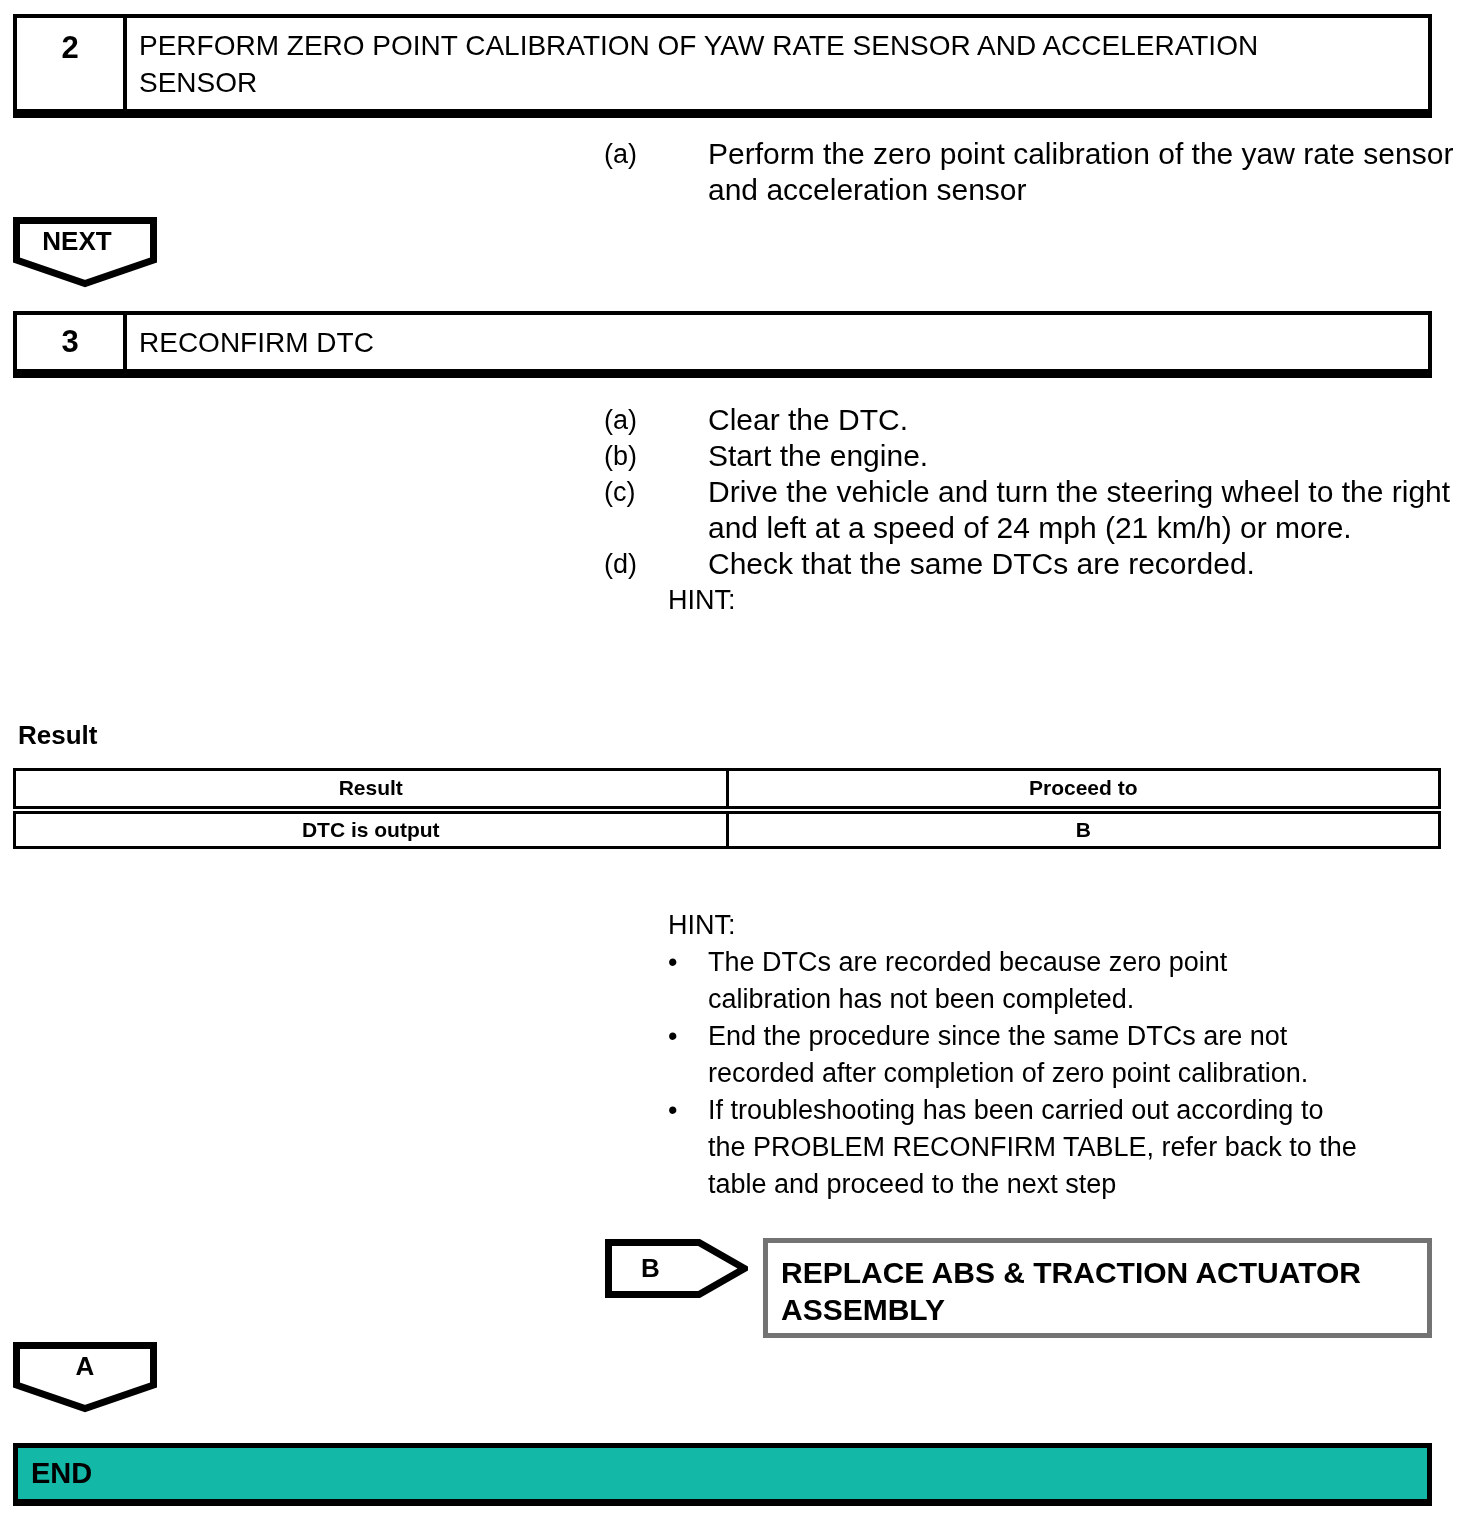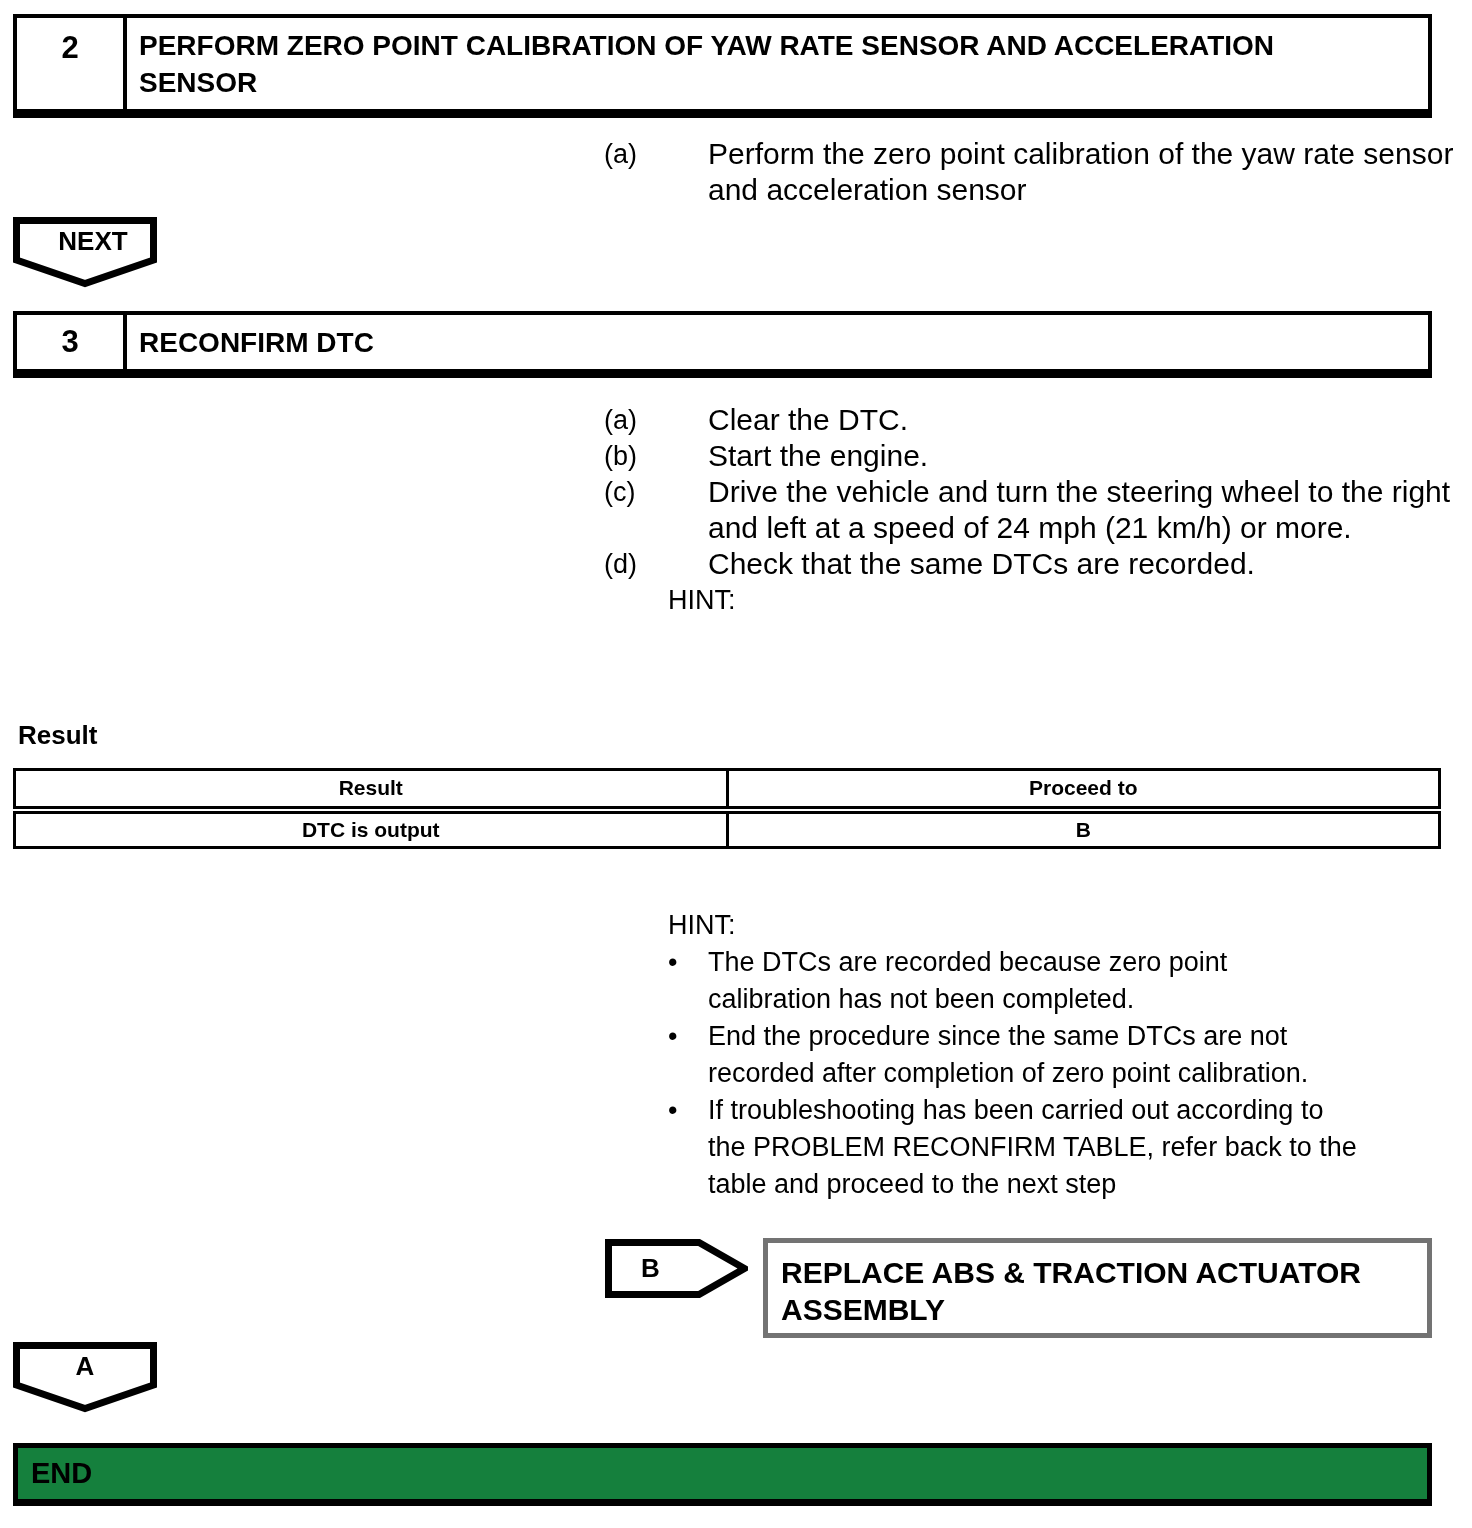--- a/index.html
+++ b/index.html
@@ -27,21 +27,21 @@
     width: 110px;
     border-right: 4px solid #000;
     font-weight: bold;
     font-size: 31px;
     text-align: center;
     flex: 0 0 auto;
   }
   .step-box-2 .step-num { padding-top: 12px; }
   .step-box-3 .step-num { padding-top: 9px; }
   .step-title {
-    font-weight: bold;
+    font-weight: normal;
     font-size: 28px;
     line-height: 37px;
     padding: 9px 8px 16px 12px;
     white-space: pre-line;
   }
 
   
   .proc-list { display: block; }
   .proc-item { display: flex; }
   .proc-letter {
@@ -127,21 +127,21 @@
     font-weight: bold;
     font-size: 30px;
     line-height: 37px;
     padding: 11px 10px 0 13px;
     white-space: pre-line;
   }
   .end-box {
     box-sizing: border-box;
     border: 5px solid #000;
     border-bottom-width: 7px;
-    background: #15803d;
+    background: #14b8a6;
     font-weight: bold;
     font-size: 29px;
     display: flex;
     align-items: center;
     padding-left: 13px;
   }
   svg { display: block; }
 </style>
 </head>
 <body>
@@ -157,21 +157,21 @@
     <div class="proc-letter">(a)</div>
     <div class="proc-text">Perform the zero point calibration of the yaw rate sensor
 and acceleration sensor</div>
   </div>
 </div>
 
 <div class="abs" style="left:13px; top:217px; width:144px; height:71px;">
   <svg width="144" height="71" viewBox="0 0 144 71">
     <polygon points="3.5,3.5 140.5,3.5 140.5,43 72,66.5 3.5,43" fill="#ffffff" stroke="#000000" stroke-width="7" stroke-linejoin="miter"></polygon>
   </svg>
-  <div class="abs connector-label" style="left:16px; top:2px; width:128px; height:44px;">NEXT</div>
+  <div class="abs connector-label" style="left:0; top:2px; width:128px; height:44px;">NEXT</div>
 </div>
 
 <div class="abs step-box step-box-3" style="left:13px; top:311px; width:1419px; height:67px;">
   <div class="step-num">3</div>
   <div class="step-title">RECONFIRM DTC</div>
 </div>
 
 <div class="abs proc-list" style="left:604px; top:402px;">
   <div class="proc-item">
     <div class="proc-letter">(a)</div>

